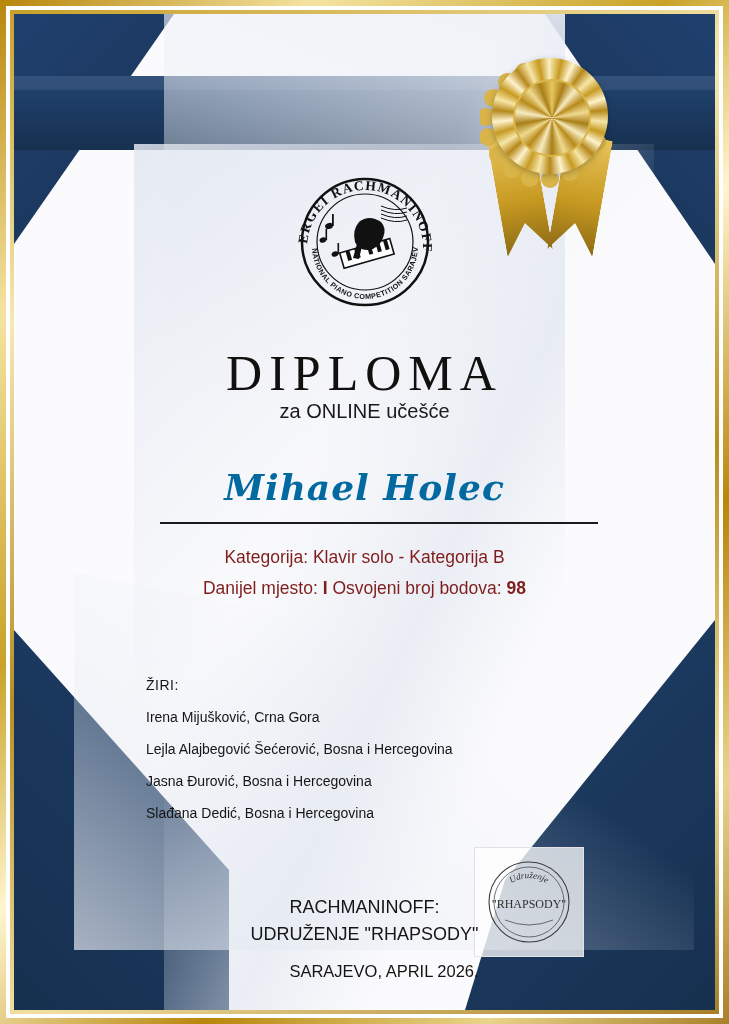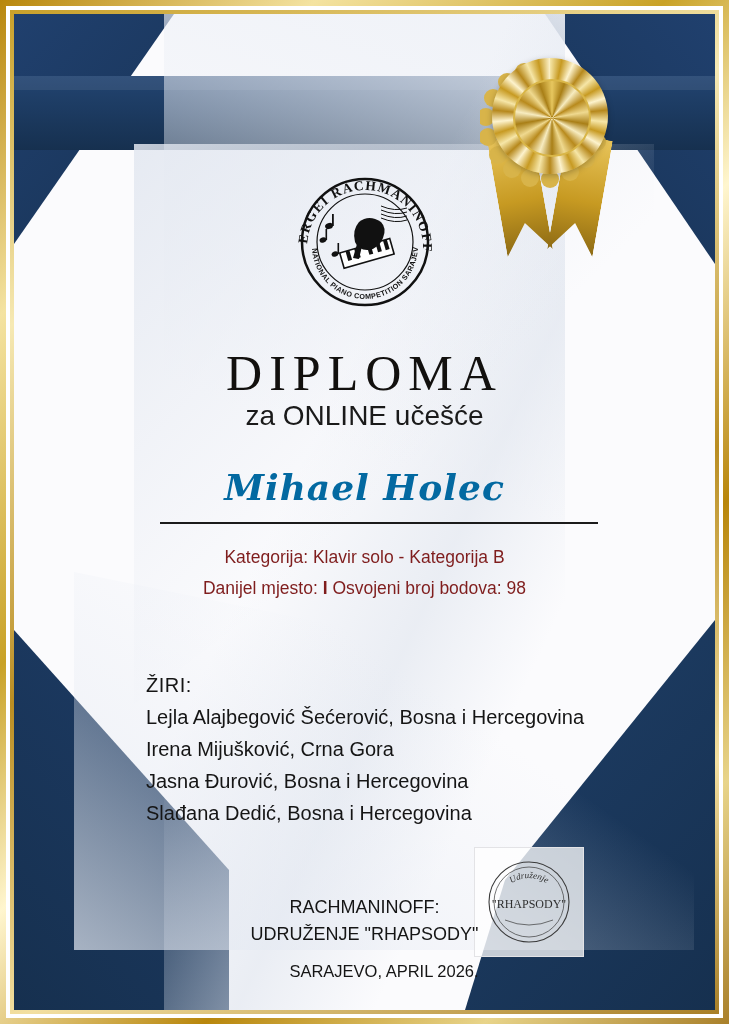--- a/index.html
+++ b/index.html
@@ -195,21 +195,21 @@
     font-weight: normal;
     font-size: 50px;
     letter-spacing: 7px;
     color: #12100e;
   }
 
   .subtitle {
     position: absolute;
     left: 0; right: 0;
     top: 386px;
-    font-size: 28px;
+    font-size: 20px;
     color: #1a1a1a;
     font-weight: 400;
   }
 
   .name {
     position: absolute;
     left: 0; right: 0;
     top: 452px;
     font-family: "DejaVu Serif", serif;
     font-style: italic;
@@ -231,28 +231,28 @@
   .meta {
     position: absolute;
     left: 0; right: 0;
     top: 528px;
     font-size: 17.5px;
     color: #7f1d1d;
     line-height: 31px;
   }
   .meta div { margin: 0; }
   .meta .place-val { font-weight: bold; }
-  .meta .score-val { font-weight: normal; margin-top: 10px; }
+  .meta .score-val { font-weight: bold; margin-top: 10px; }
 
   .jury {
     position: absolute;
     left: 132px;
     top: 655px;
     text-align: left;
-    font-size: 20px;
+    font-size: 14px;
     color: #151515;
     line-height: 32px;
   }
   .jury-heading { letter-spacing: 0.5px; }
 
   .organizer {
     position: absolute;
     left: 0; right: 0;
     top: 880px;
     font-size: 18px;
@@ -384,22 +384,22 @@
         <div>
           <span>Danijel mjesto:</span>
           <span class="place-val">I</span>
           <span>Osvojeni broj bodova:</span>
           <span class="score-val">98</span>
         </div>
       </div>
 
       <div class="jury">
         <div class="jury-heading">ŽIRI:</div>
+        <div>Irena Mijušković, Crna Gora</div>
         <div>Lejla Alajbegović Šećerović, Bosna i Hercegovina</div>
-        <div>Irena Mijušković, Crna Gora</div>
         <div>Jasna Đurović, Bosna i Hercegovina</div>
         <div>Slađana Dedić, Bosna i Hercegovina</div>
       </div>
 
       <div class="stamp">
         <svg viewBox="0 0 108 108" width="108" height="108">
           <defs>
             <path id="stampArc" d="M 22,62 A 32,32 0 0 1 86,62" fill="none"></path>
           </defs>
           <circle cx="54" cy="54" r="40" fill="none" stroke="#3a3a3a" stroke-width="1.1"></circle>

